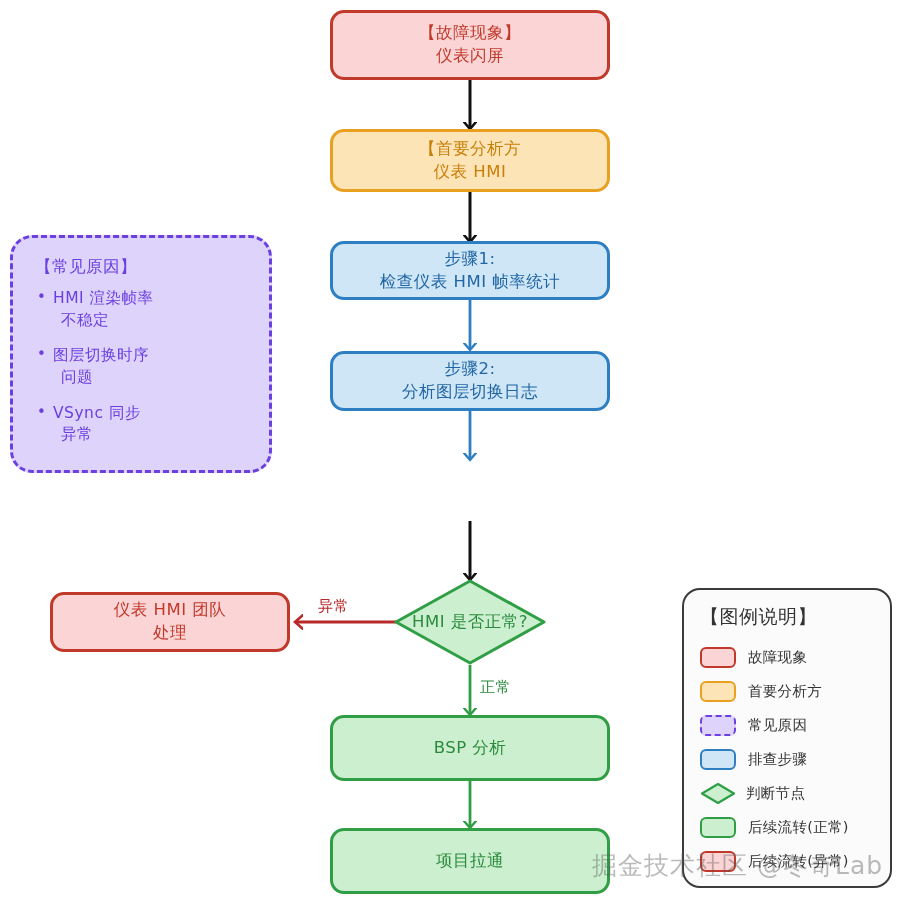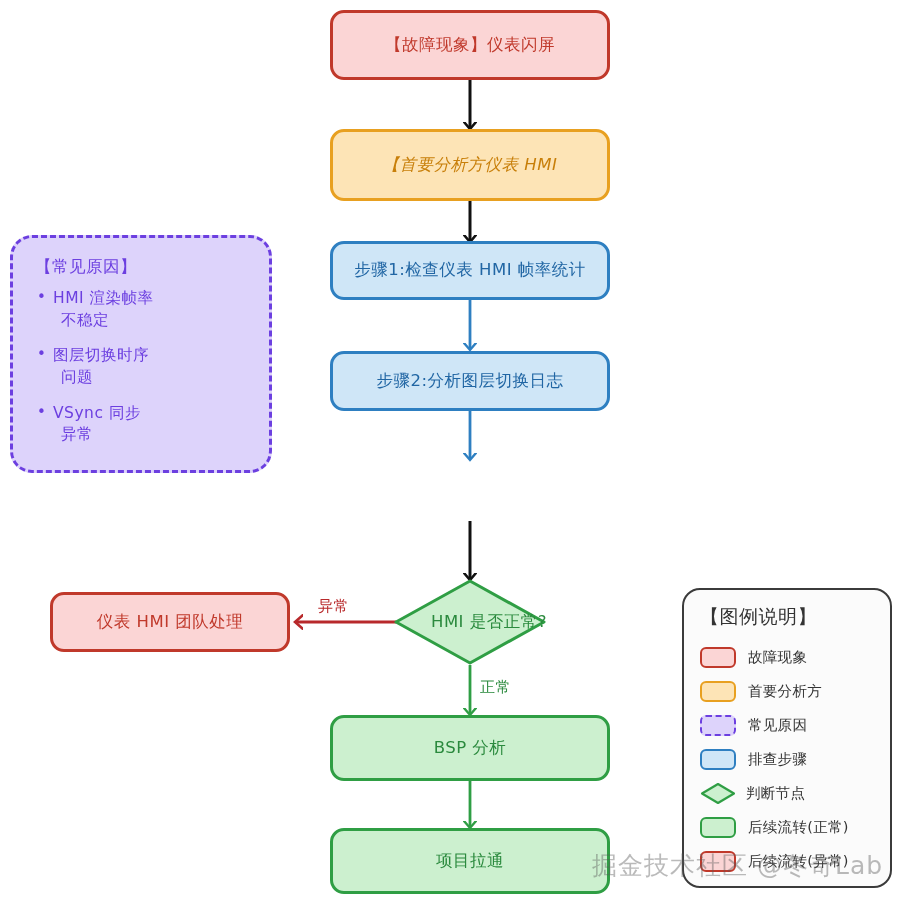--- a/index.html
+++ b/index.html
@@ -20,21 +20,21 @@
     left: 0;
     top: 0;
     width: 910px;
     height: 900px;
     pointer-events: none;
   }
   .node {
     position: absolute;
     box-sizing: border-box;
     display: flex;
-    flex-direction: row;
+    flex-direction: column;
     align-items: center;
     justify-content: center;
     text-align: right;
     border-radius: 14px;
     border-width: 3px;
     border-style: solid;
     line-height: 1.38;
     font-size: 16.5px;
     letter-spacing: 0.5px;
   }
@@ -44,21 +44,21 @@
   .t-problem  { background: #fbd5d5; border-color: #c0392b; color: #c0392b; }
   .t-primary  { background: #fde4b6; border-color: #e8a020; color: #c87f0a; }
   .t-step     { background: #cfe6f7; border-color: #2e7fc1; color: #2166a4; }
   .t-flow     { background: #ccf0cf; border-color: #2f9e44; color: #2b8a3e; }
 
   
   .diamond {
     position: absolute;
     display: flex;
     align-items: center;
-    justify-content: flex-end;
+    justify-content: center;
   }
   .diamond .dshape {
     position: absolute;
     left: 0; top: 0;
     width: 100%; height: 100%;
   }
   .diamond .dlabel {
     position: relative;
     z-index: 2;
     text-align: center;
@@ -205,21 +205,21 @@
     <line x1="470" y1="665" x2="470" y2="713" stroke="#2f9e44" stroke-width="2.8" marker-end="url(#ah-green)"></line>
 
     <line x1="470" y1="781" x2="470" y2="826" stroke="#2f9e44" stroke-width="2.8" marker-end="url(#ah-green)"></line>
   </svg>
 
   <div class="node t-problem" style="left:330px; top:10px; width:280px; height:70px;">
     <span class="line">【故障现象】</span>
     <span class="line">仪表闪屏</span>
   </div>
 
-  <div class="node t-primary" style="left:330px; top:129px; width:280px; height:72px;font-style:italic;">
+  <div class="node t-primary" style="left:330px; top:129px; width:280px; height:63px;">
     <span class="line">【首要分析方</span>
     <span class="line">仪表 HMI</span>
   </div>
 
   <div class="node t-step" style="left:330px; top:241px; width:280px; height:59px;">
     <span class="line">步骤1:</span>
     <span class="line">检查仪表 HMI 帧率统计</span>
   </div>
 
   <div class="node t-step" style="left:330px; top:351px; width:280px; height:60px;">

